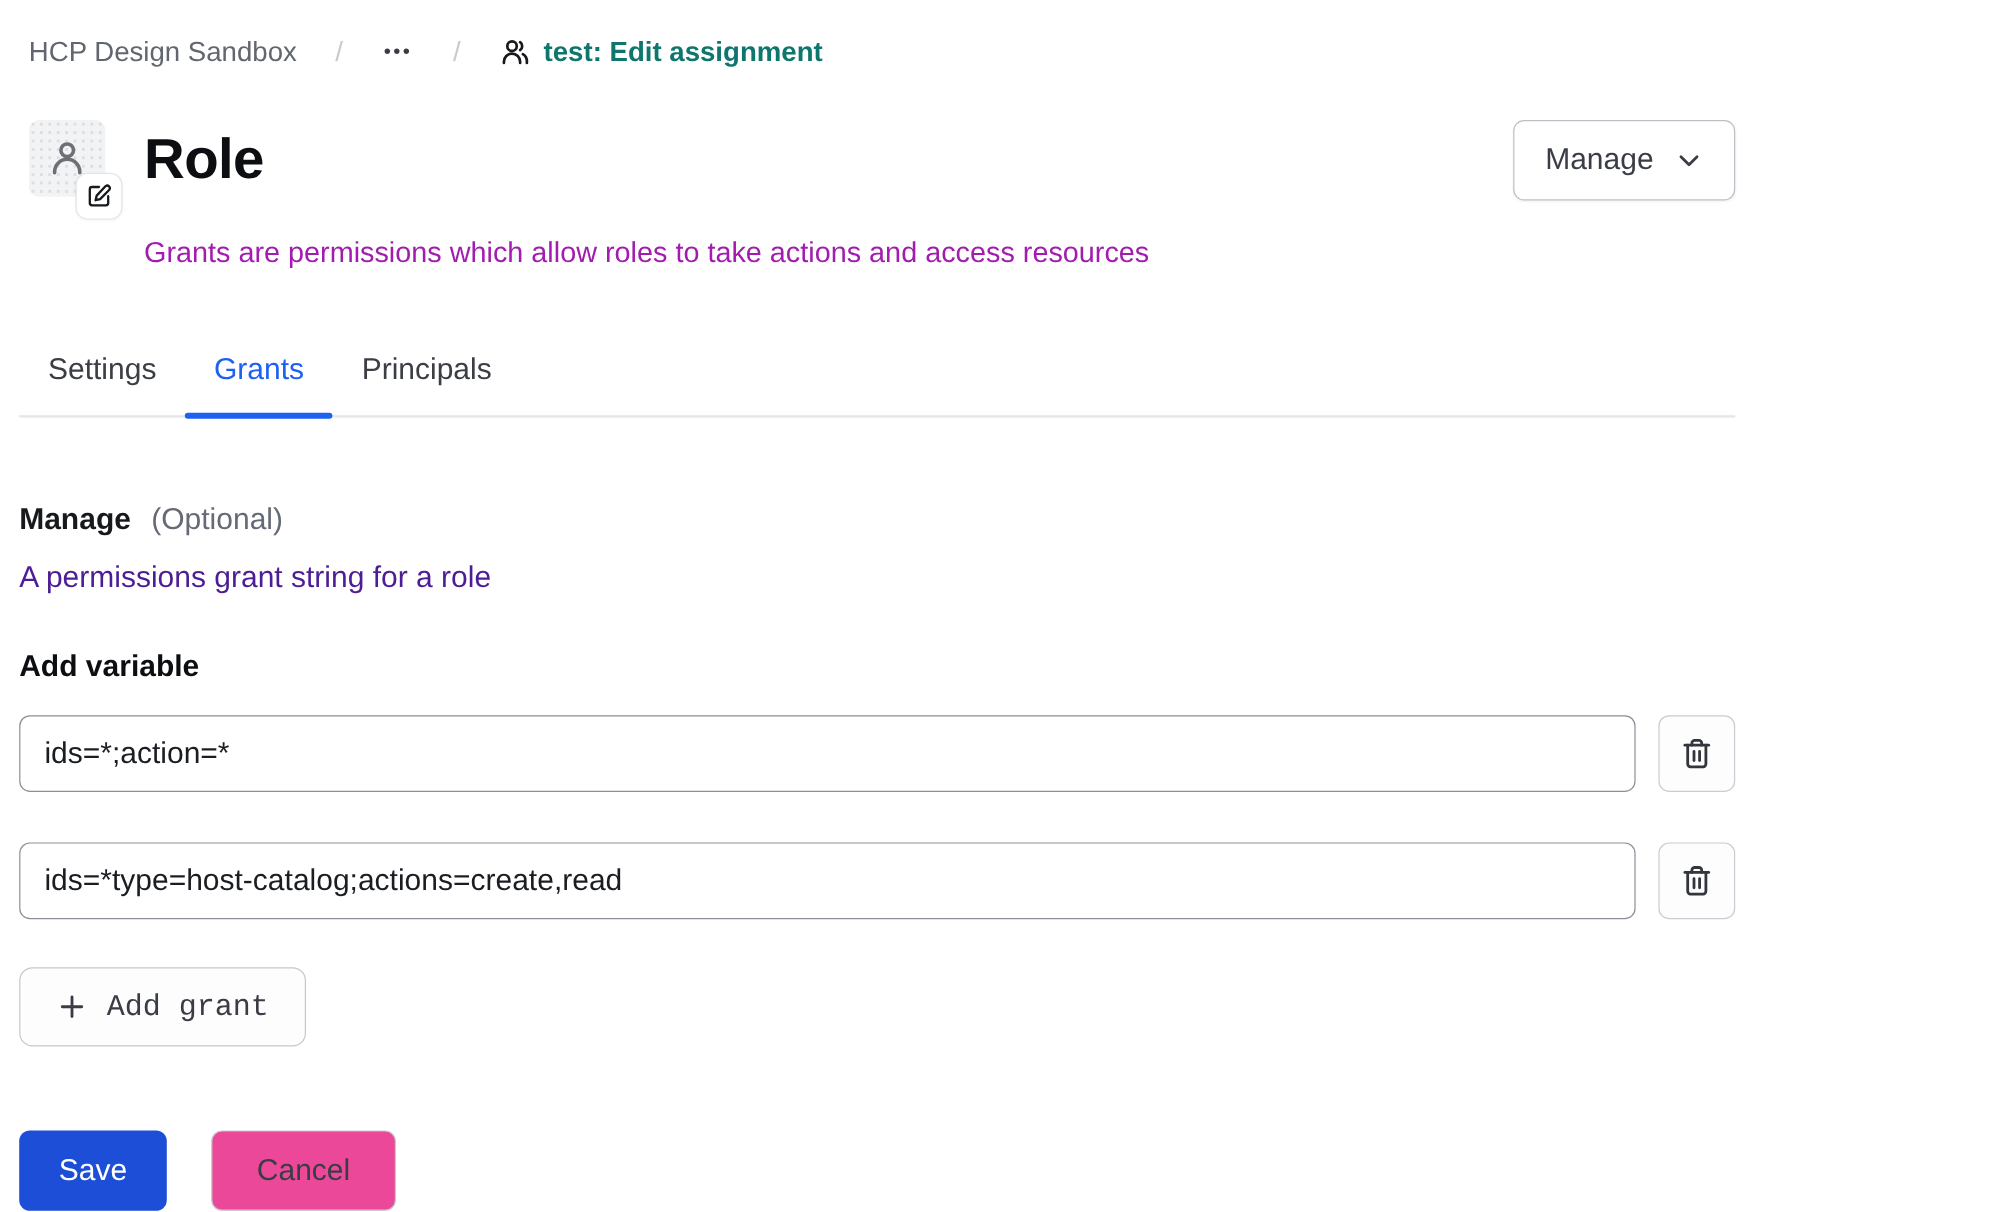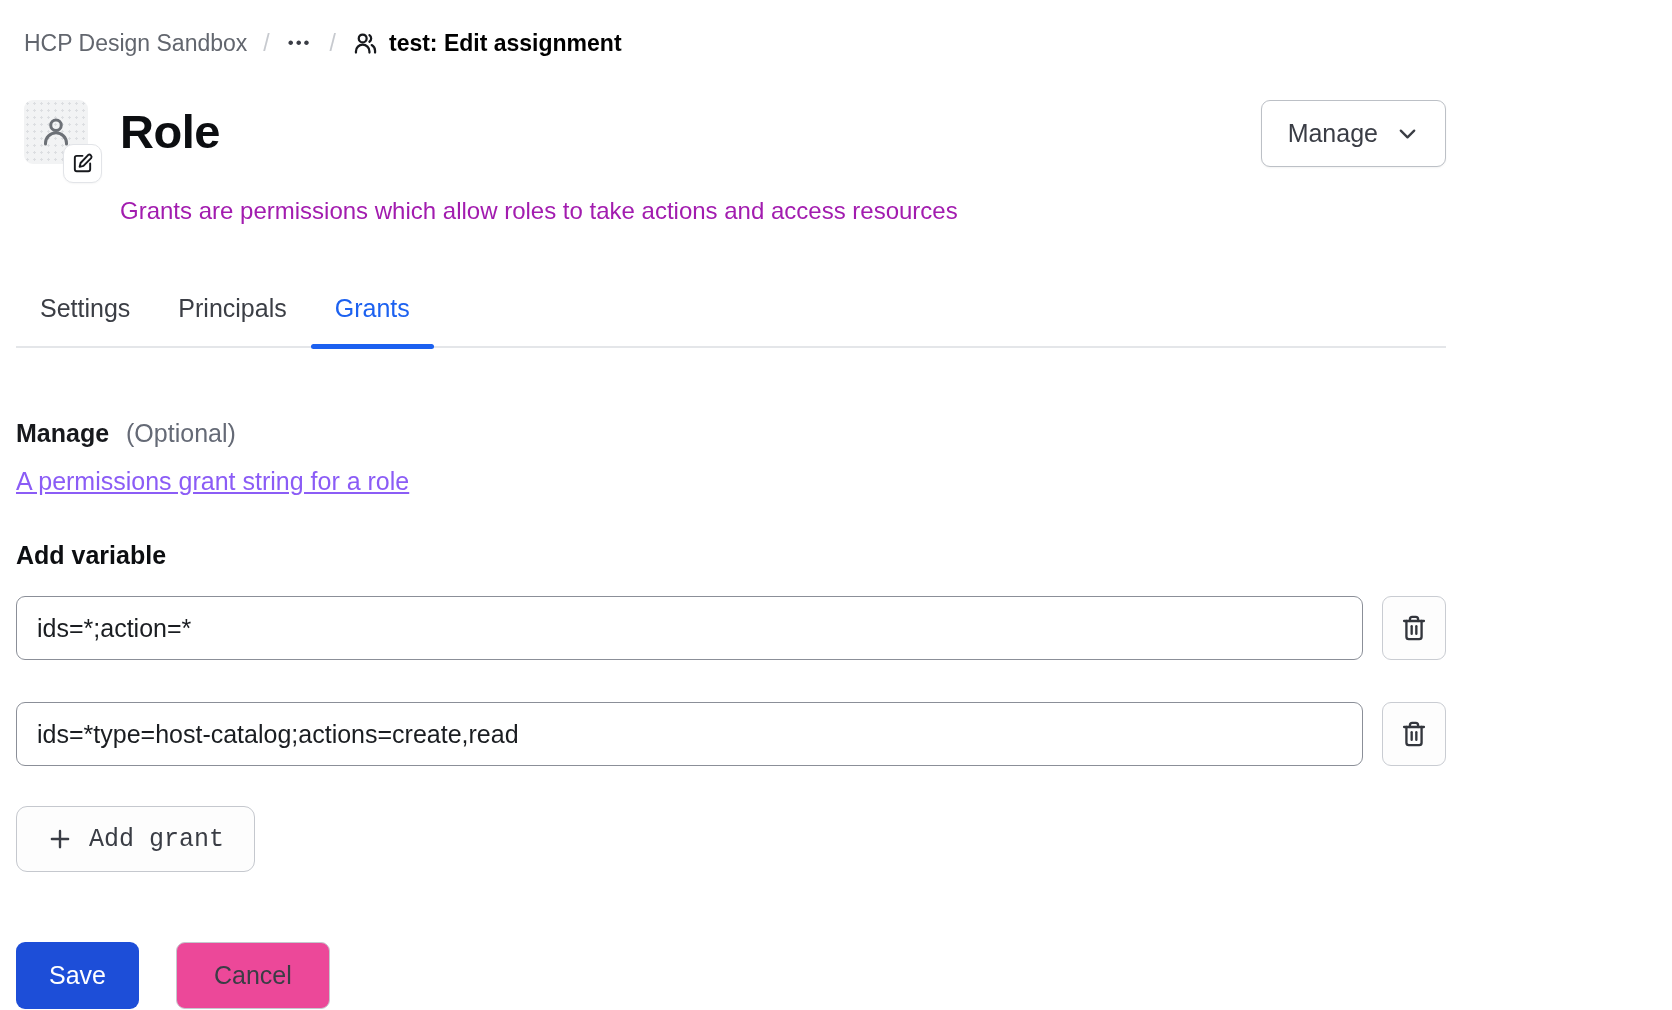--- a/index.html
+++ b/index.html
@@ -7,30 +7,30 @@
     width: 1672px; height: 1010px;
     background: #ffffff;
     font-family: "Liberation Sans", "DejaVu Sans", sans-serif;
     color: #1a1d21;
     overflow: hidden;
   }
   .page { padding: 28px 226px 0 16px; width: 1672px; }
 
   
   .breadcrumb {
-    display: flex; align-items: center; gap: 16px;
+    display: flex; align-items: center; gap: 32px;
     margin-left: 8px; font-size: 23px; line-height: 30px;
   }
   .bc-root { color: #62666e; text-decoration: none; cursor: pointer; }
   .bc-sep { color: #c7cacf; font-size: 23px; }
   .bc-ellipsis {
     background: none; border: none; color: #3a3d45; cursor: pointer;
     font-size: 17px; letter-spacing: 2px; line-height: 30px; padding: 0 2px;
   }
-  .bc-current { display: flex; align-items: center; gap: 10px; color: #000000; font-weight: 700; }
+  .bc-current { display: flex; align-items: center; gap: 10px; color: #0f766e; font-weight: 700; }
   .bc-current svg { stroke: #17191d; }
 
   
   .page-header { display: flex; align-items: flex-start; margin: 42px 0 0 8px; position: relative; }
   .avatar-wrap { position: relative; width: 64px; height: 64px; flex: 0 0 auto; }
   .avatar {
     width: 64px; height: 64px; border-radius: 9px;
     background-color: #f2f3f4;
     background-image: radial-gradient(#dcdee1 1.2px, transparent 1.3px);
     background-size: 7px 7px;
@@ -70,21 +70,21 @@
   .tab.active { color: #1c61f0; }
   .tab.active::after {
     content: ""; position: absolute; left: 0; right: 0; bottom: -3px;
     height: 5px; border-radius: 3px; background: #1c61f0;
   }
 
   
   .field-label-row { margin-top: 70px; font-size: 25px; line-height: 30px; }
   .label-bold { font-weight: 700; color: #17191d; }
   .label-optional { color: #656a76; margin-left: 10px; }
-  .help-text { margin-top: 18px; font-size: 25px; line-height: 30px; color: #8b5cf6; text-decoration: underline; }
+  .help-text { margin-top: 18px; font-size: 25px; line-height: 30px; color: #4c1d95; }
   .add-variable { margin-top: 44px; font-size: 25px; line-height: 30px; font-weight: 700; color: #0c0e11; }
 
   .grant-row { display: flex; gap: 19px; margin-top: 26px; }
   .grant-row + .grant-row { margin-top: 42px; }
   .grant-input {
     flex: 1 1 auto; height: 64px;
     border: 1.5px solid #8b8f98; border-radius: 9px;
     padding: 0 20px;
     font-family: inherit; font-size: 25px; color: #1a1d21;
     background: #ffffff; outline: none;
@@ -173,22 +173,22 @@
       <span>
         <svg width="23" height="23" viewBox="0 0 24 24" fill="none" stroke="#3a3d45" stroke-width="2.4" stroke-linecap="round" stroke-linejoin="round">
           <path d="M5 9l7 7 7-7"></path>
         </svg>
       </span>
     </button>
   </header>
 
   <nav class="tabs">
     <button class="tab">Settings</button>
+    <button class="tab active">Grants</button>
     <button class="tab">Principals</button>
-    <button class="tab active">Grants</button>
   </nav>
 
   <main>
     <div class="field-label-row">
       <span class="label-bold">Manage</span>
       <span class="label-optional">(Optional)</span>
     </div>
     <p class="help-text">A permissions grant string for a role</p>
 
     <h3 class="add-variable">Add variable</h3>

